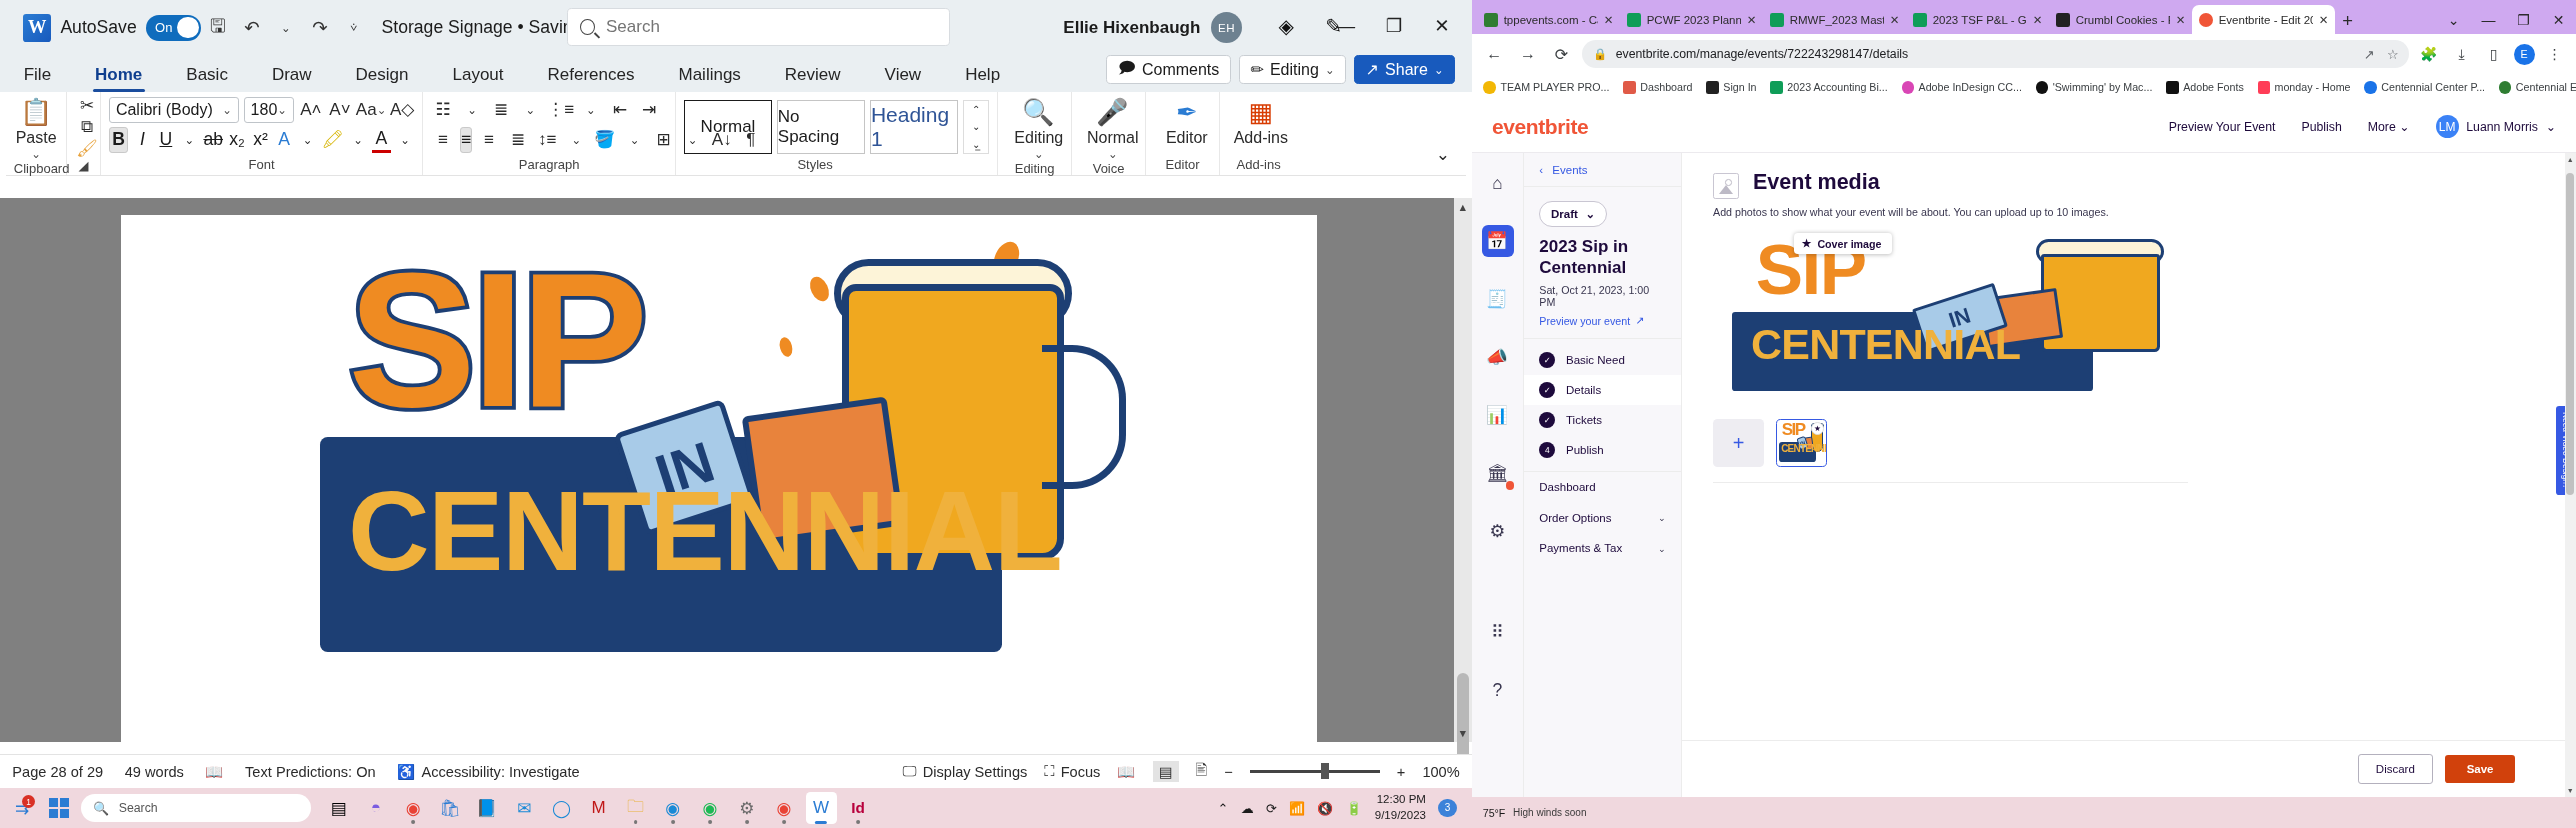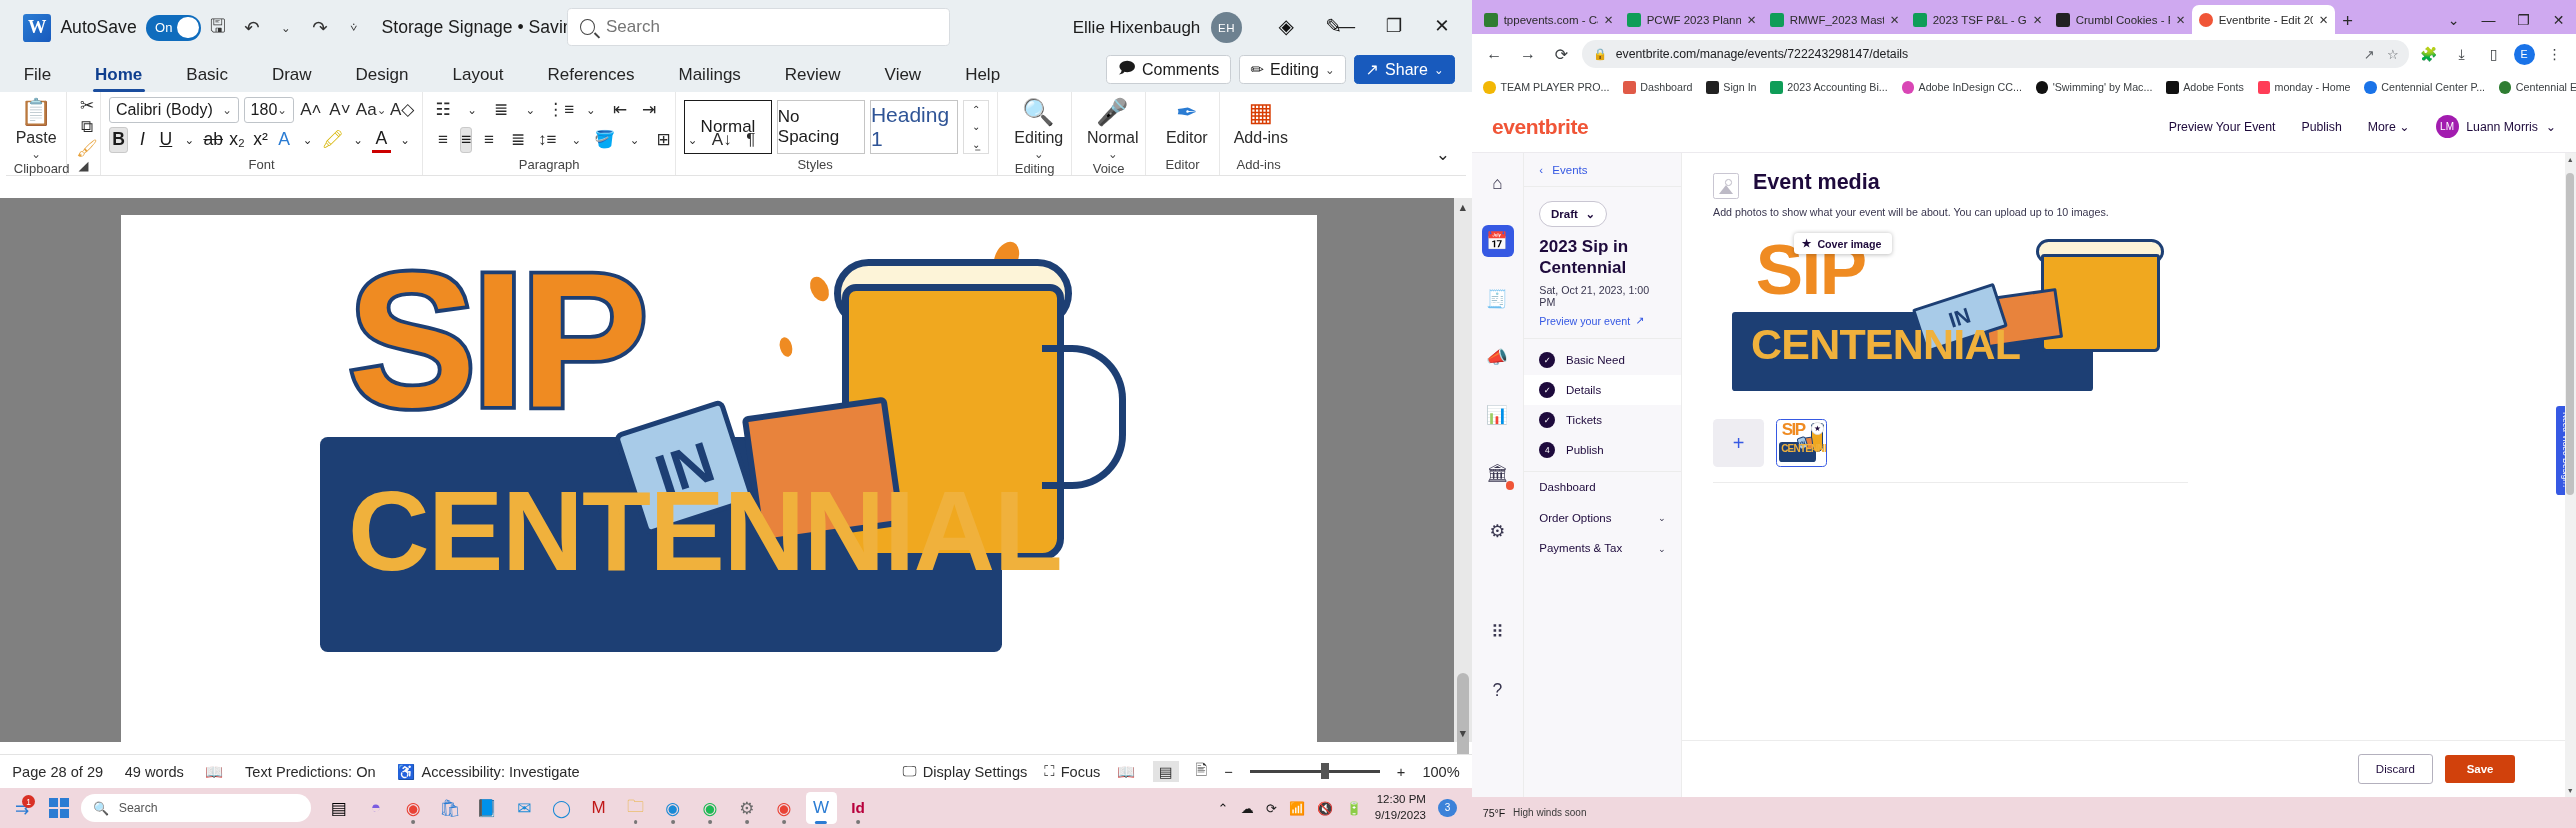--- a/index.html
+++ b/index.html
@@ -20,21 +20,21 @@
   .toggle span { color:#fff; font-size:13px; margin-left:9.2px; }
   .toggle::after { content:""; position:absolute; right:2.3px; top:2.3px; width:21.5px; height:21.5px; border-radius:50%; background:#fff; }
   .wt-ico { width:34px; height:31px; display:flex; align-items:center; justify-content:center; color:#333; font-size:18.4px; }
   .wt-doc { font-size:17.6px; color:#1b1b1b; margin-left:10.7px; display:flex; align-items:center; gap:9.2px;}
   .chev { font-size:11.5px; color:#444; }
   .w-search { position:absolute; left:567px; top:7.7px; width:383px; height:38px; background:#fff; border:0.8px solid #d8dce0; border-radius:4.6px; display:flex; align-items:center; padding:0 12.3px; gap:10.7px; }
   .w-search .mag { width:16px; height:16px; border:1.8px solid #444; border-radius:50%; position:relative; }
   .w-search .mag::after{content:"";position:absolute;width:1.8px;height:7px;background:#444;right:-3.1px;bottom:-5.4px;transform:rotate(-45deg);}
   .w-search input { border:none; outline:none; font-size:17px; color:#555; background:transparent; width:100%; font-family:"Liberation Sans", sans-serif; }
   .w-user { position:absolute; right:230px; top:12.3px; display:flex; align-items:center; gap:10.7px; }
-  .w-user .nm { font-size:17px; color:#1b1b1b; }
+  .w-user .nm { font-size:17px; color:#1b1b1b;font-weight:bold; }
   .w-user .av { width:31px; height:31px; border-radius:50%; background:#6d8190; color:#fff; font-size:11.5px; display:flex; align-items:center; justify-content:center; letter-spacing:0.4px;}
   .w-winbtns { position:absolute; right:6.1px; top:7.7px; display:flex; }
   .w-winbtns div { width:48px; height:37px; display:flex; align-items:center; justify-content:center; font-size:18.4px; color:#222; }
   .w-diamond { position:absolute; right:178px; top:14px; font-size:20px; color:#111; }
   .w-pen { position:absolute; right:130px; top:14px; font-size:20px; color:#111; }
 
   .w-tabs { height:37px; background:#eaeff2; display:flex; align-items:flex-end; padding-left:10.7px; gap:18px; }
   .w-tab { font-size:17px; color:#252525; padding:4.6px 13px 7px; position:relative; }
   .w-tab.active { color:#0f3f8f; font-weight:bold; }
   .w-tab.active::after { content:""; position:absolute; left:10.7px; right:10.7px; bottom:0; height:3.1px; background:#1a4d9e; border-radius:1.5px; }
@@ -103,21 +103,21 @@
   .c-profile { width:21px; height:21px; border-radius:50%; background:#1a73e8; color:#fff; font-size:10.7px; display:flex; align-items:center; justify-content:center; }
   .c-bookmarks { height:28px; background:#fff; display:flex; align-items:center; gap:3.1px; padding:0 6.1px; border-bottom:0.8px solid #e6e6e6;}
   .bm { display:flex; align-items:center; gap:4.6px; padding:2.3px 5.4px; font-size:10.7px; color:#3c4043; white-space:nowrap; }
   .bm .bf { width:12.3px; height:12.3px; border-radius:2.3px; flex:0 0 12.3px; }
 
   
   .eb { position:absolute; left:0; top:101px; right:0; bottom:31px; background:#f8f7fa; overflow:hidden; }
   .eb-header { height:52px; background:#fff; display:flex; align-items:center; padding:0 20px; border-bottom:0.8px solid #eceaee; }
   .eb-logo { color:#f05537; font-size:21px; font-weight:bold; letter-spacing:-0.4px; }
   .eb-hnav { margin-left:auto; display:flex; align-items:center; gap:26px; font-size:12.3px; color:#1e0a3c; }
-  .eb-avatar { width:23px; height:23px; border-radius:50%; background:#a21caf; color:#fff; font-size:10px; display:flex; align-items:center; justify-content:center; }
+  .eb-avatar { width:23px; height:23px; border-radius:50%; background:#3b82f6; color:#fff; font-size:12px; display:flex; align-items:center; justify-content:center; }
   .eb-body { position:absolute; top:52px; left:0; right:0; bottom:0; display:flex; }
   .eb-railicons { width:52px; background:#f8f7fa; display:flex; flex-direction:column; align-items:center; padding-top:14px; gap:26px; border-right:0.8px solid #ececec;}
   .railico { width:32px; height:32px; display:flex; align-items:center; justify-content:center; font-size:17.6px; color:#39364f; position:relative; border-radius:6.1px;}
   .railico.sel { background:#3659e3; color:#fff; }
   .railico .dot { position:absolute; right:-0.8px; bottom:-0.8px; width:8.4px; height:8.4px; border-radius:50%; background:#f05537; }
   .eb-side { width:158px; background:#f8f7fa; border-right:0.8px solid #ececec; padding:0; }
   .eb-back { display:flex; align-items:center; gap:9.2px; padding:10.7px 0 10.7px 15.3px; color:#3659e3; font-size:11.5px; border-bottom:0.8px solid #ececec;}
   .eb-sidepad { padding:14px 15.3px 10.7px; border-bottom:0.8px solid #ececec; }
   .eb-draft { display:inline-flex; align-items:center; gap:7.7px; border:0.8px solid #c9c6d2; border-radius:15.3px; background:#fff; padding:4.6px 10.7px; font-size:11.5px; color:#1e0a3c; font-weight:bold; }
   .eb-evtitle { font-size:17px; font-weight:bold; color:#1e0a3c; line-height:1.2; margin-top:10.7px; }

